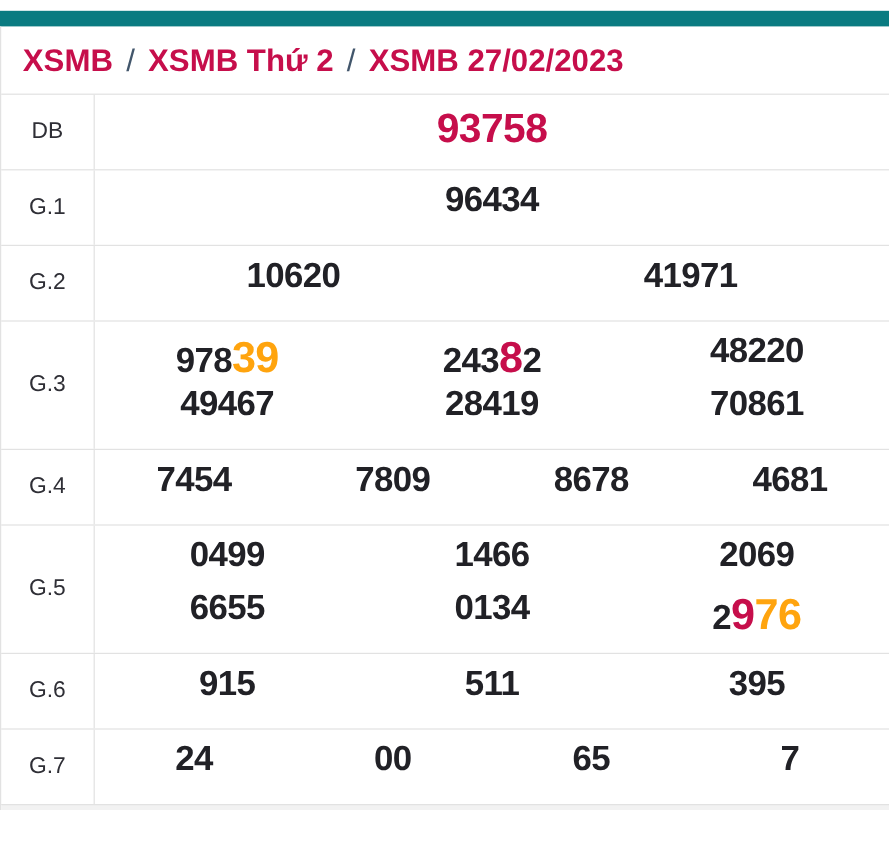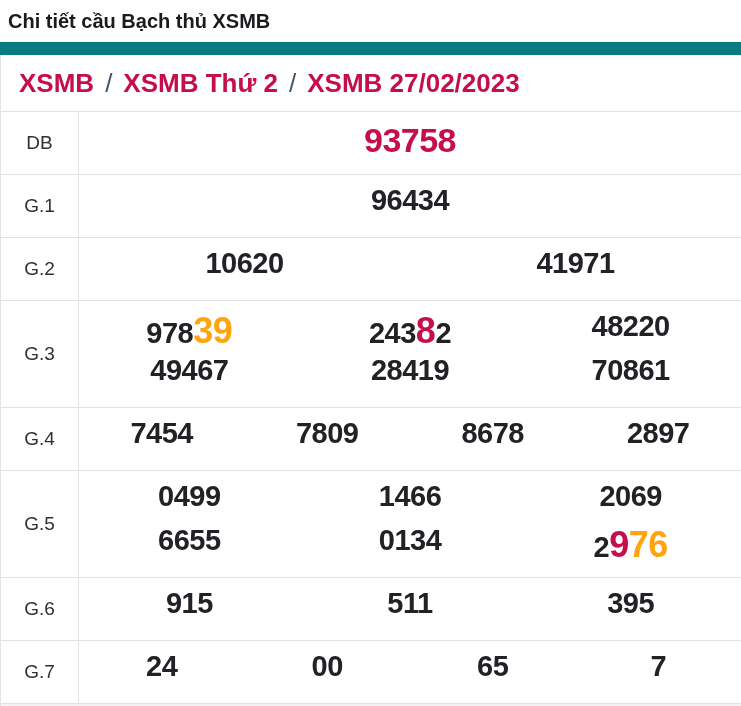--- a/index.html
+++ b/index.html
@@ -63,21 +63,20 @@
   .seg-orange{color:var(--orange);font-size:36px;}
   .seg-jackpot{color:var(--crimson);font-size:34px;}
   .next-section-strip{
     height:5px;background:var(--strip);border-top:1px solid var(--border);
   }
 </style>
 </head>
 <body>
 
 <div class="page">
-  <h1 class="title">Chi tiết cầu Bạch thủ XSMB</h1>
   <div class="accent-bar"></div>
   <div class="content">
     <nav class="breadcrumb" id="breadcrumb">
         <a>XSMB</a>
         <span class="crumb-sep">/</span>
         <a>XSMB Thứ 2</a>
         <span class="crumb-sep">/</span>
         <a>XSMB 27/02/2023</a>
       </nav>
     <div class="results-table" id="results-table">
@@ -151,21 +150,21 @@
               <div class="num-cell">
                 <span class="seg seg-dark">7454</span>
               </div>
               <div class="num-cell">
                 <span class="seg seg-dark">7809</span>
               </div>
               <div class="num-cell">
                 <span class="seg seg-dark">8678</span>
               </div>
               <div class="num-cell">
-                <span class="seg seg-dark">2897</span>
+                <span class="seg seg-dark">4681</span>
               </div>
             </div>
           </div>
         </div>
         <div class="result-row">
           <div class="row-label">G.5</div>
           <div class="row-data">
             <div class="row-line">
               <div class="num-cell">
                 <span class="seg seg-dark">0499</span>

